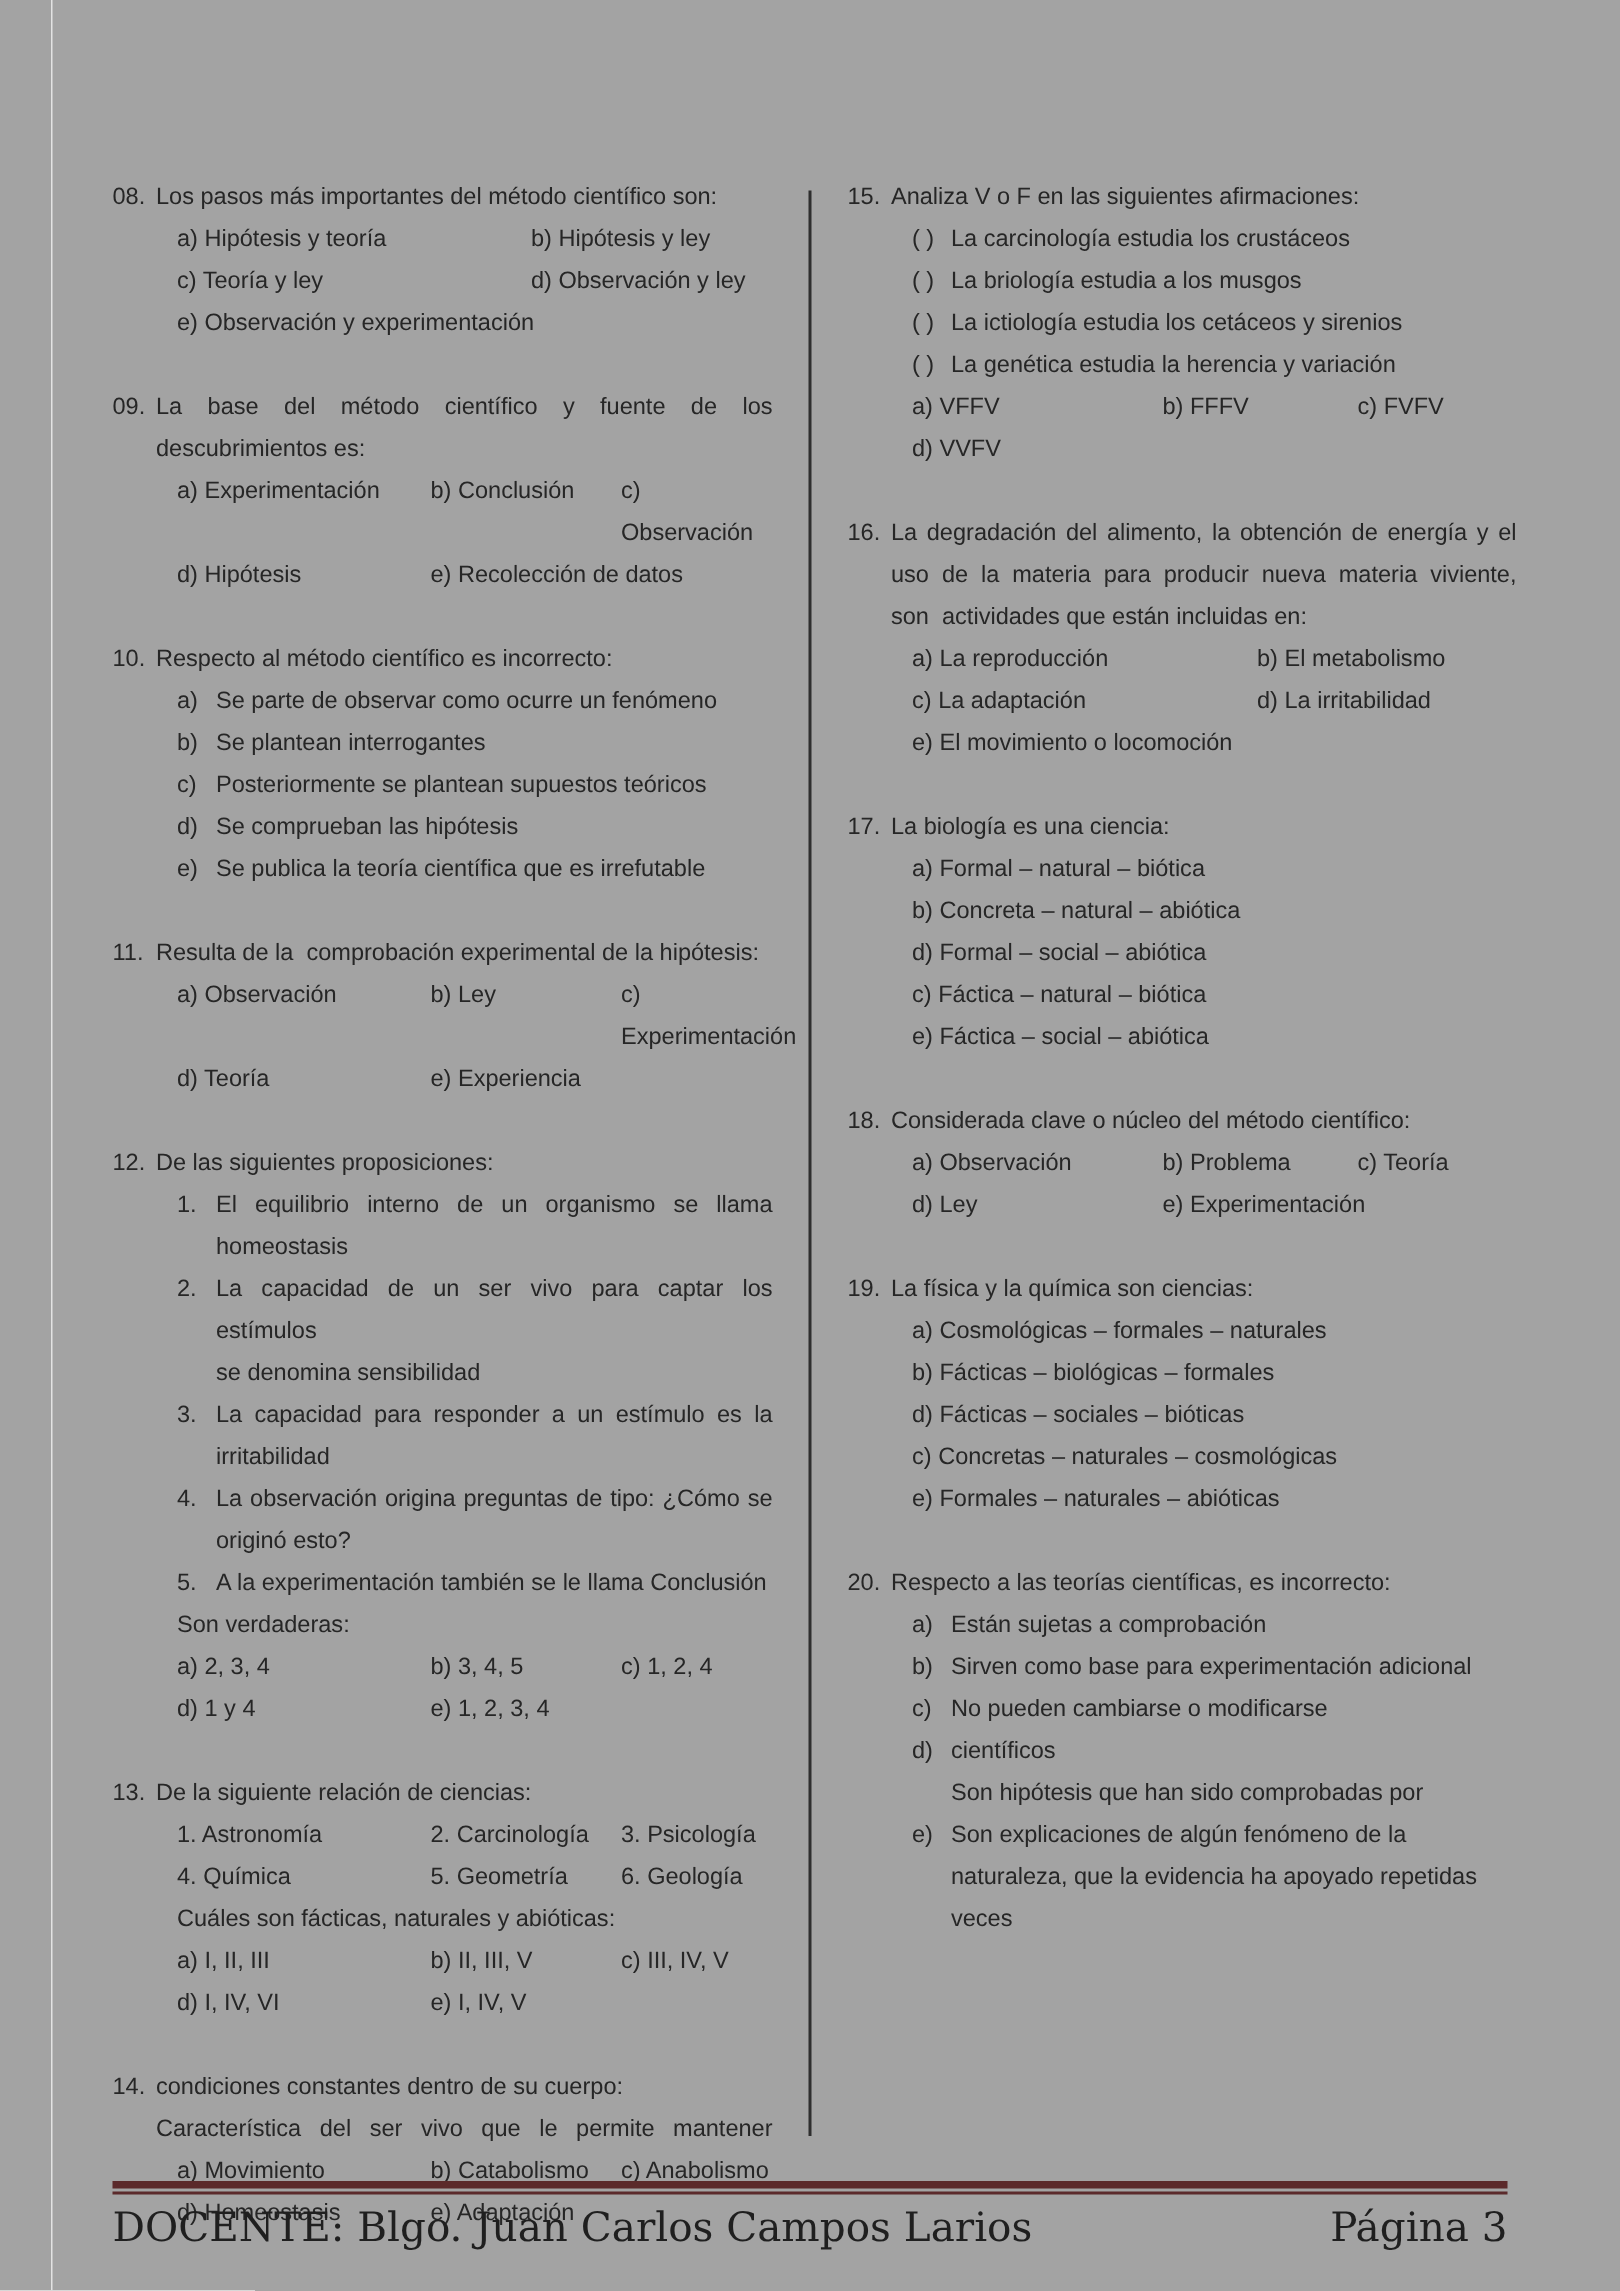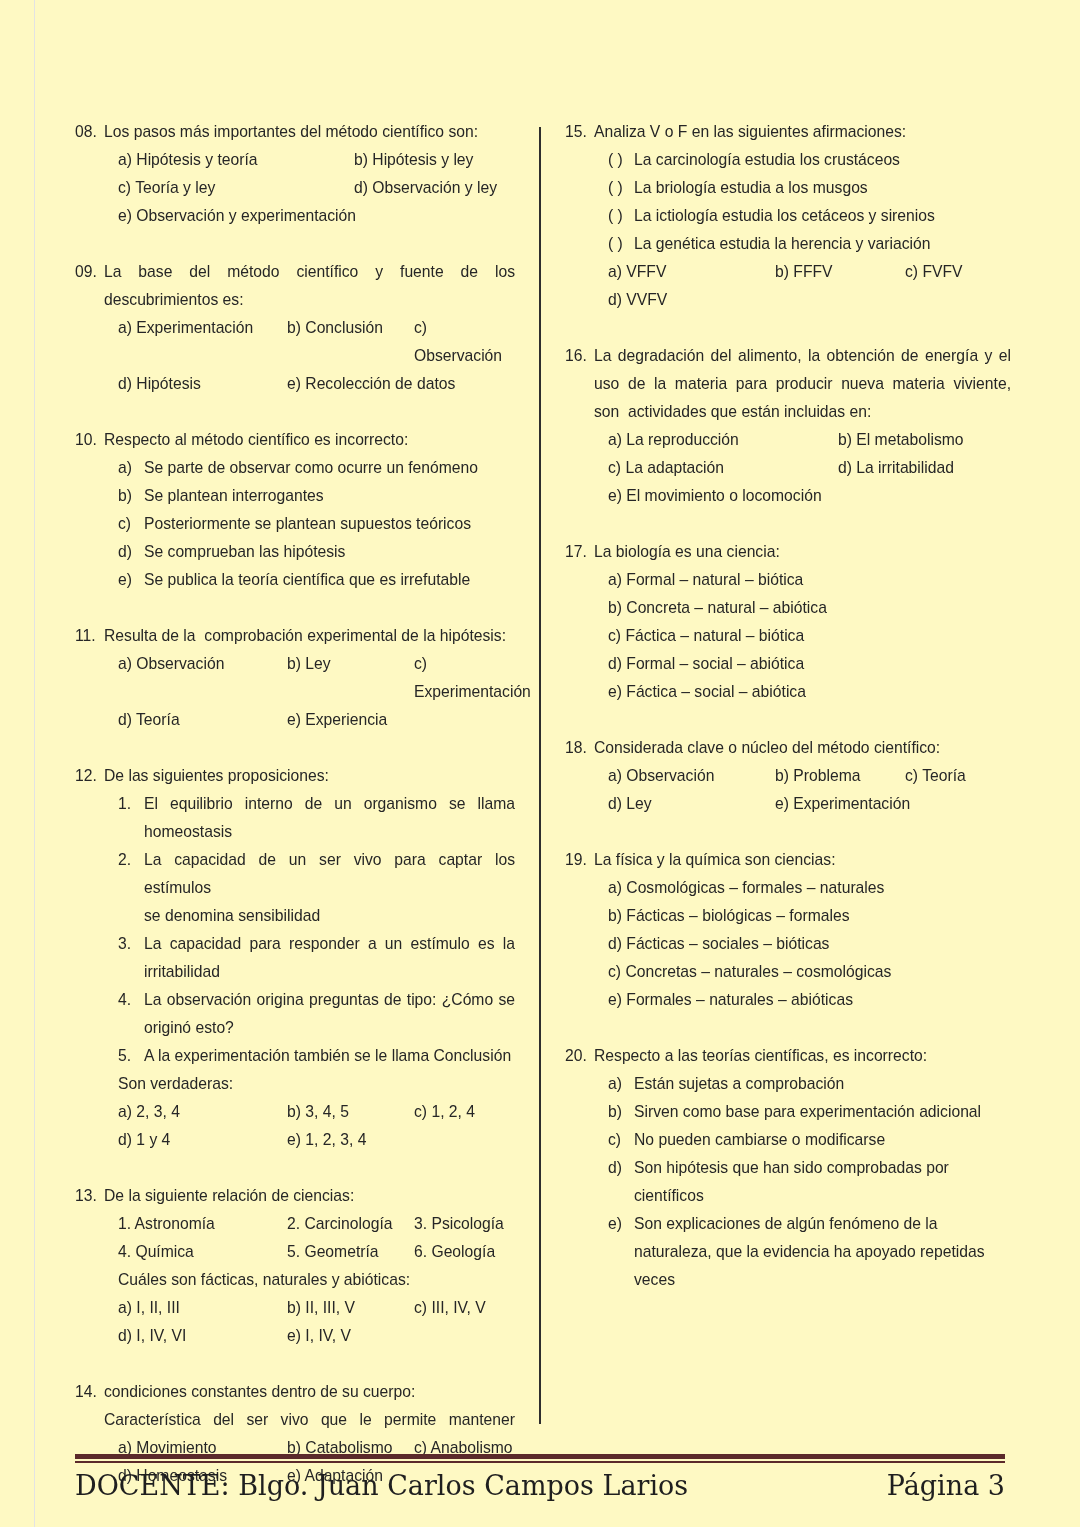--- a/index.html
+++ b/index.html
@@ -1,17 +1,17 @@
 <!DOCTYPE html>
 <html><head>
 <meta charset="utf-8">
 <style>
   *{box-sizing:border-box}
   html,body{margin:0;padding:0;background:#ffffff}
-  .page{position:relative;width:1080px;height:1527px;background:#fef9c3;overflow:hidden;
+  .page{position:relative;width:1080px;height:1527px;background:#a3a3a3;overflow:hidden;
         font-family:"Liberation Sans",sans-serif;color:#262626}
   .edge-line{position:absolute;left:34px;top:0;height:1527px;width:1px;background:#e3e3e3}
   .divider{position:absolute;left:539px;top:127px;height:1297px;width:2px;background:#2e2e2e}
   .col{position:absolute;top:118px;font-size:15.7px;line-height:28px}
   .col-left{left:75px;width:440px}
   .col-right{left:565px;width:446px}
   .q{margin-bottom:28px}
   .q:last-child{margin-bottom:0}
   .q-head{display:flex}
   .q-num{flex:0 0 29px}
@@ -275,22 +275,22 @@
       <div class="opt ind">e) El movimiento o locomoción</div>
     </section>
 
     <section class="q">
       <div class="q-head">
         <span class="q-num">17.</span>
         <span class="q-title">La biología es una ciencia:</span>
       </div>
       <div class="opt ind">a) Formal – natural – biótica</div>
       <div class="opt ind">b) Concreta – natural – abiótica</div>
+      <div class="opt ind">d) Formal – social – abiótica</div>
       <div class="opt ind">c) Fáctica – natural – biótica</div>
-      <div class="opt ind">d) Formal – social – abiótica</div>
       <div class="opt ind">e) Fáctica – social – abiótica</div>
     </section>
 
     <section class="q">
       <div class="q-head">
         <span class="q-num">18.</span>
         <span class="q-title">Considerada clave o núcleo del método científico:</span>
       </div>
       <div class="grid gr3 ind">
         <span class="opt">a) Observación</span>
@@ -334,22 +334,22 @@
       </div>
       <div class="item ind">
         <span class="ilbl">c)</span>
         <span class="itext">
           <span class="line">No pueden cambiarse o modificarse</span>
         </span>
       </div>
       <div class="item ind">
         <span class="ilbl">d)</span>
         <span class="itext">
+          <span class="line">científicos</span>
           <span class="line">Son hipótesis que han sido comprobadas por</span>
-          <span class="line">científicos</span>
         </span>
       </div>
       <div class="item ind">
         <span class="ilbl">e)</span>
         <span class="itext">
           <span class="line">Son explicaciones de algún fenómeno de la</span>
           <span class="line">naturaleza, que la evidencia ha apoyado repetidas</span>
           <span class="line">veces</span>
         </span>
       </div>

